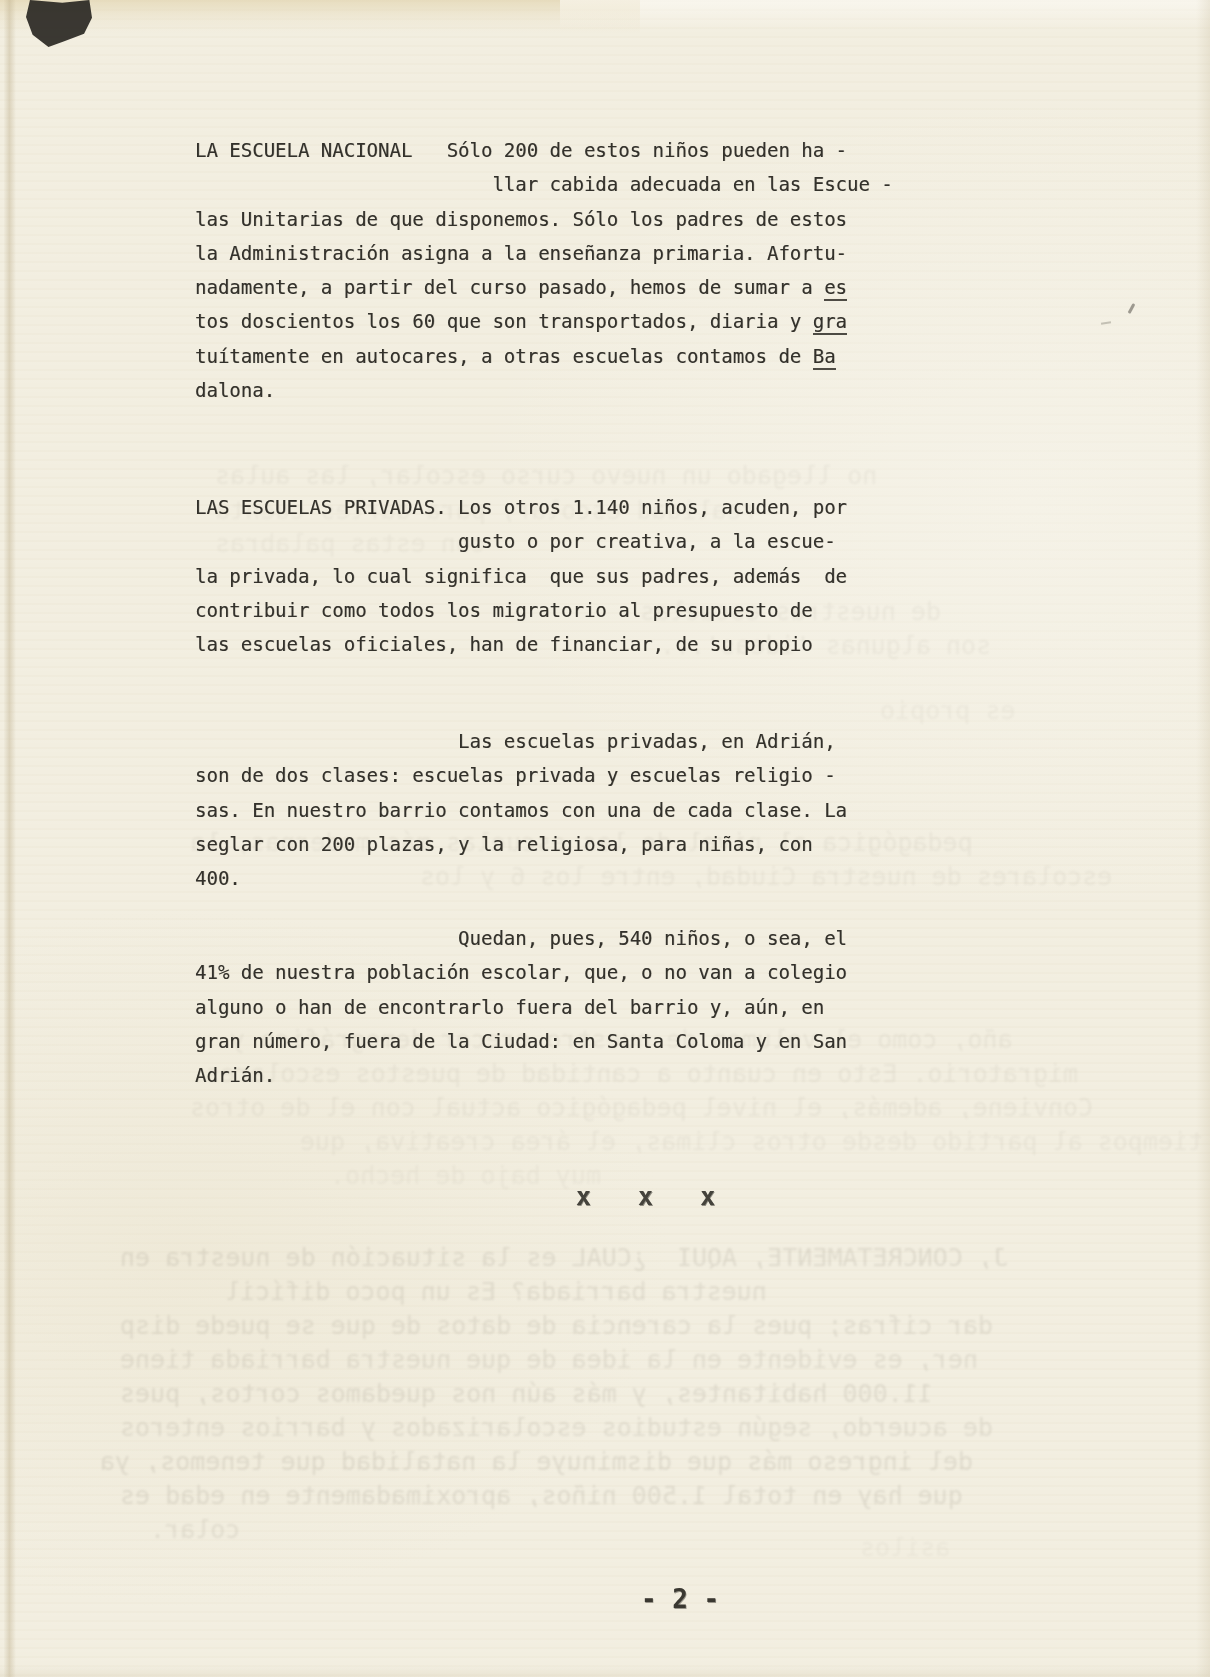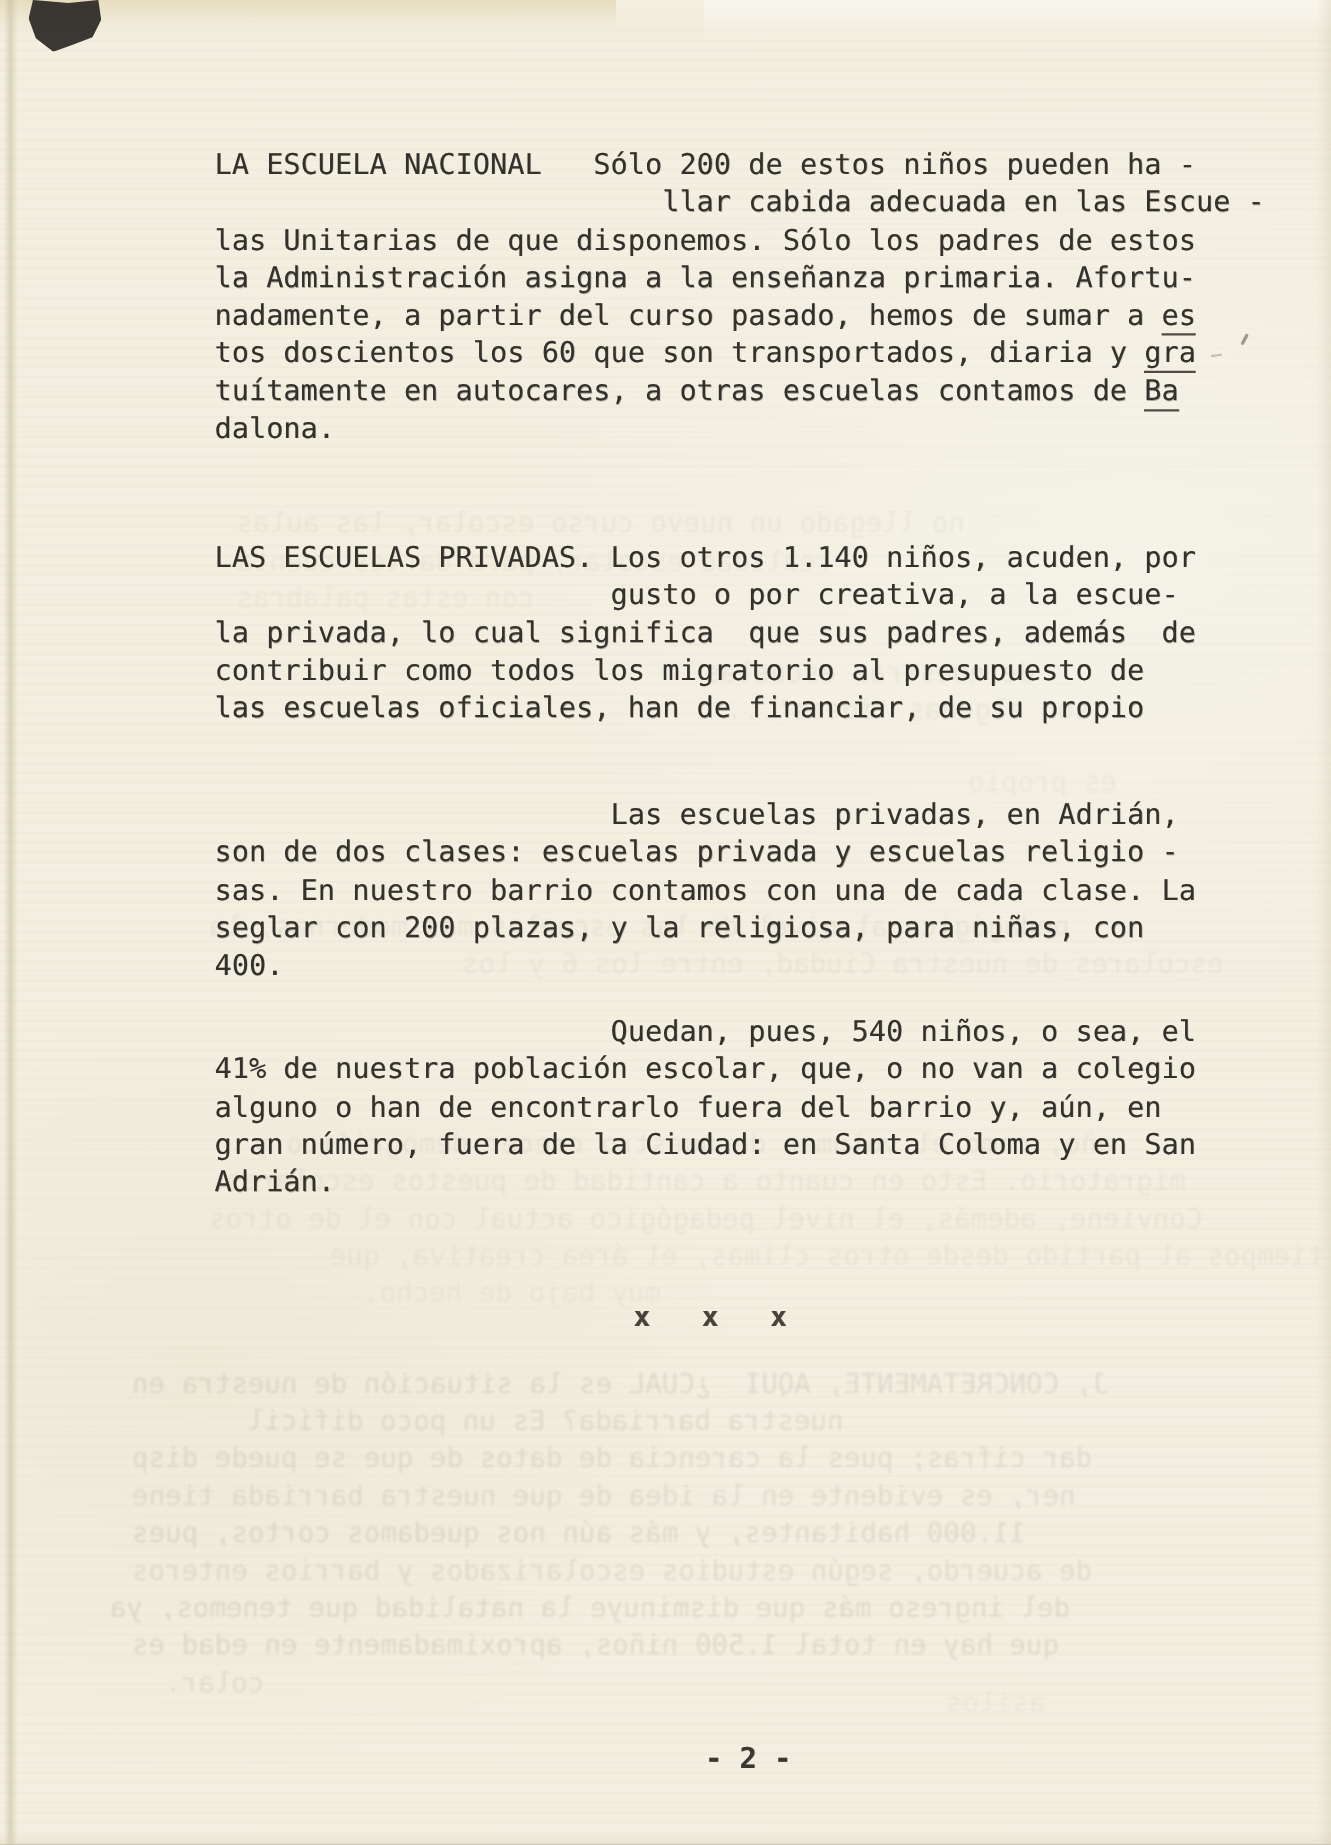--- a/index.html
+++ b/index.html
@@ -49,21 +49,21 @@
     background:#55524a;opacity:.55;transform:rotate(28deg);border-radius:2px;
   }
   .speck-dash{
     position:absolute;left:1101px;top:322px;width:10px;height:2px;
     background:#6a665c;opacity:.35;transform:rotate(-8deg);
   }
   .doc-text{position:absolute;left:0;top:0;width:100%;height:100%;}
   .para{
     position:absolute;left:195px;
     color:#33312b;
-    font-size:26px;line-height:34.3px;
+    font-size:19px;line-height:34.3px;
     letter-spacing:0;
     text-shadow:0.5px 0.4px 0.5px rgba(44,42,36,0.38);
   }
   .line{white-space:pre;height:34.3px;}
   .u{border-bottom:2px solid rgba(48,46,40,0.85);padding-bottom:1px;}
   .separator{
     position:absolute;left:576px;top:1183px;
     display:flex;gap:47px;
     color:#45433c;font-size:25px;font-weight:bold;line-height:28px;
     text-shadow:0.6px 0.5px 0.5px rgba(44,42,36,0.5);

